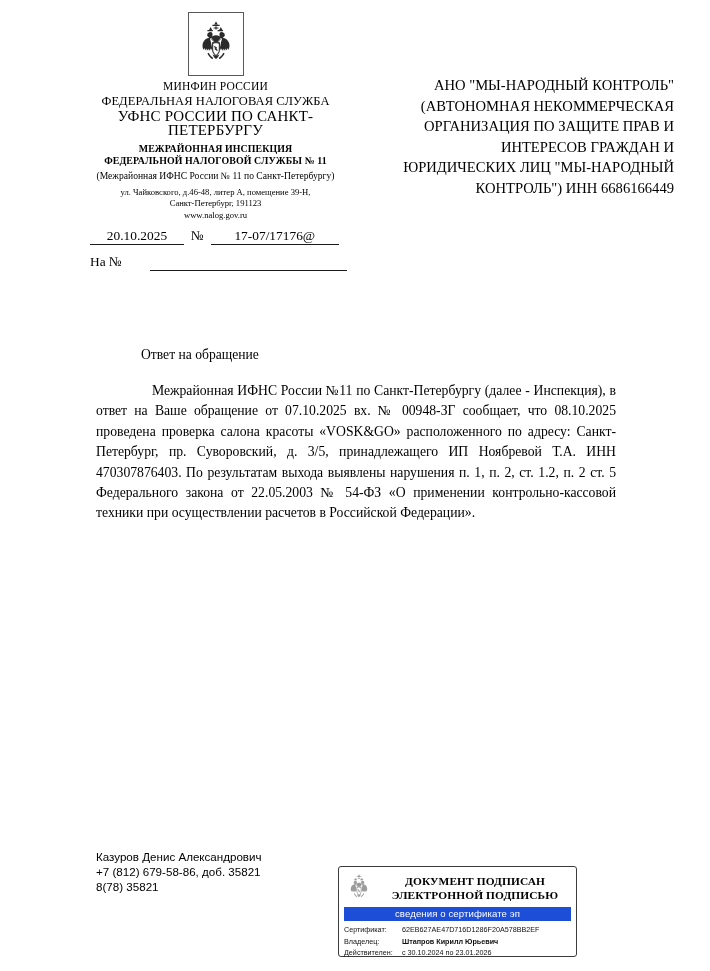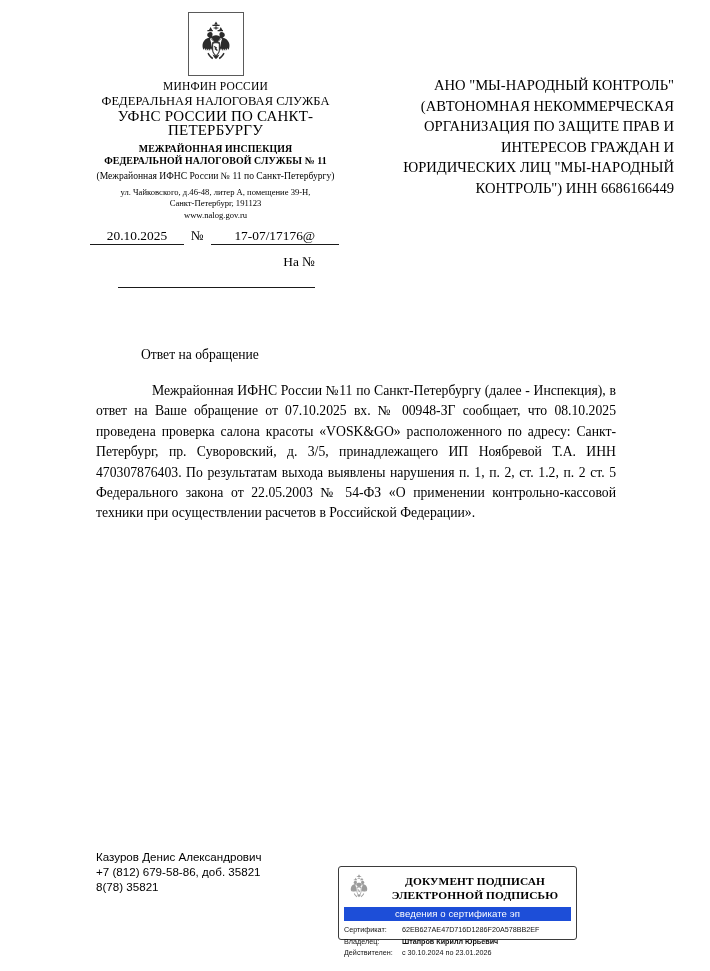--- a/index.html
+++ b/index.html
@@ -110,21 +110,20 @@
   .num-sym { margin: 0 7px; padding-bottom: 1px; }
   .num-val { width: 128px; }
 
   .online {
     position: absolute;
     left: 90px;
     top: 254px;
     display: flex;
     align-items: flex-end;
     font-size: 13.4px;
-    flex-direction: column;
   }
   .on-lbl { padding-bottom: 1px; }
   .on-rule { width: 197px; margin-left: 28px; }
 
   
   .subject {
     position: absolute;
     left: 141px;
     top: 347px;
     font-size: 13.6px;
@@ -162,21 +161,21 @@
     line-height: 15.2px;
     font-family: "Liberation Sans", sans-serif;
   }
 
   
   .stamp {
     position: absolute;
     left: 338px;
     top: 866px;
     width: 239px;
-    height: 74px;
+    height: 91px;
     border: 1px solid #3b3b3b;
     border-radius: 3px;
     background: #ffffff;
     box-sizing: border-box;
     padding: 4px 5px 3px 5px;
     font-family: "Liberation Sans", sans-serif;
   }
   .stamp-top {
     display: flex;
     align-items: center;

